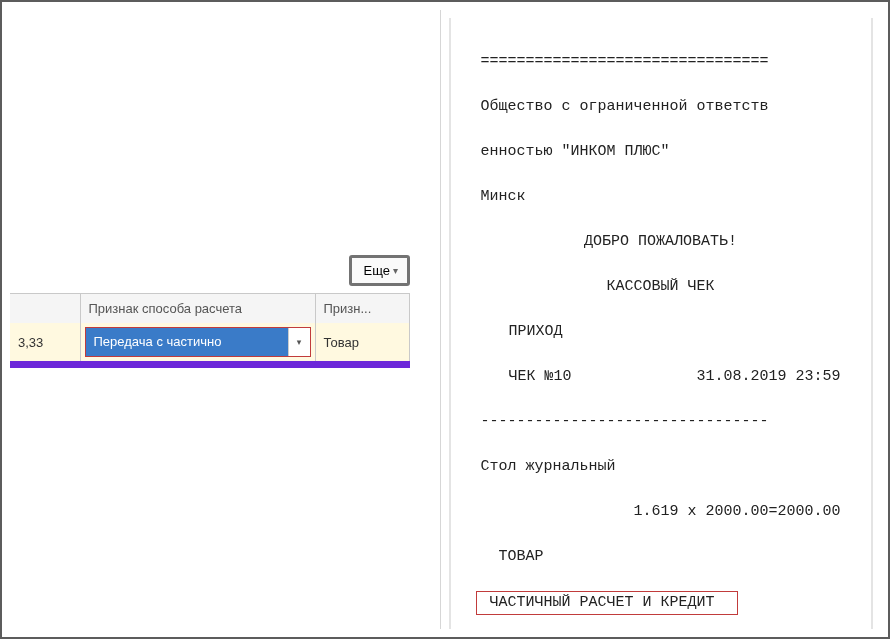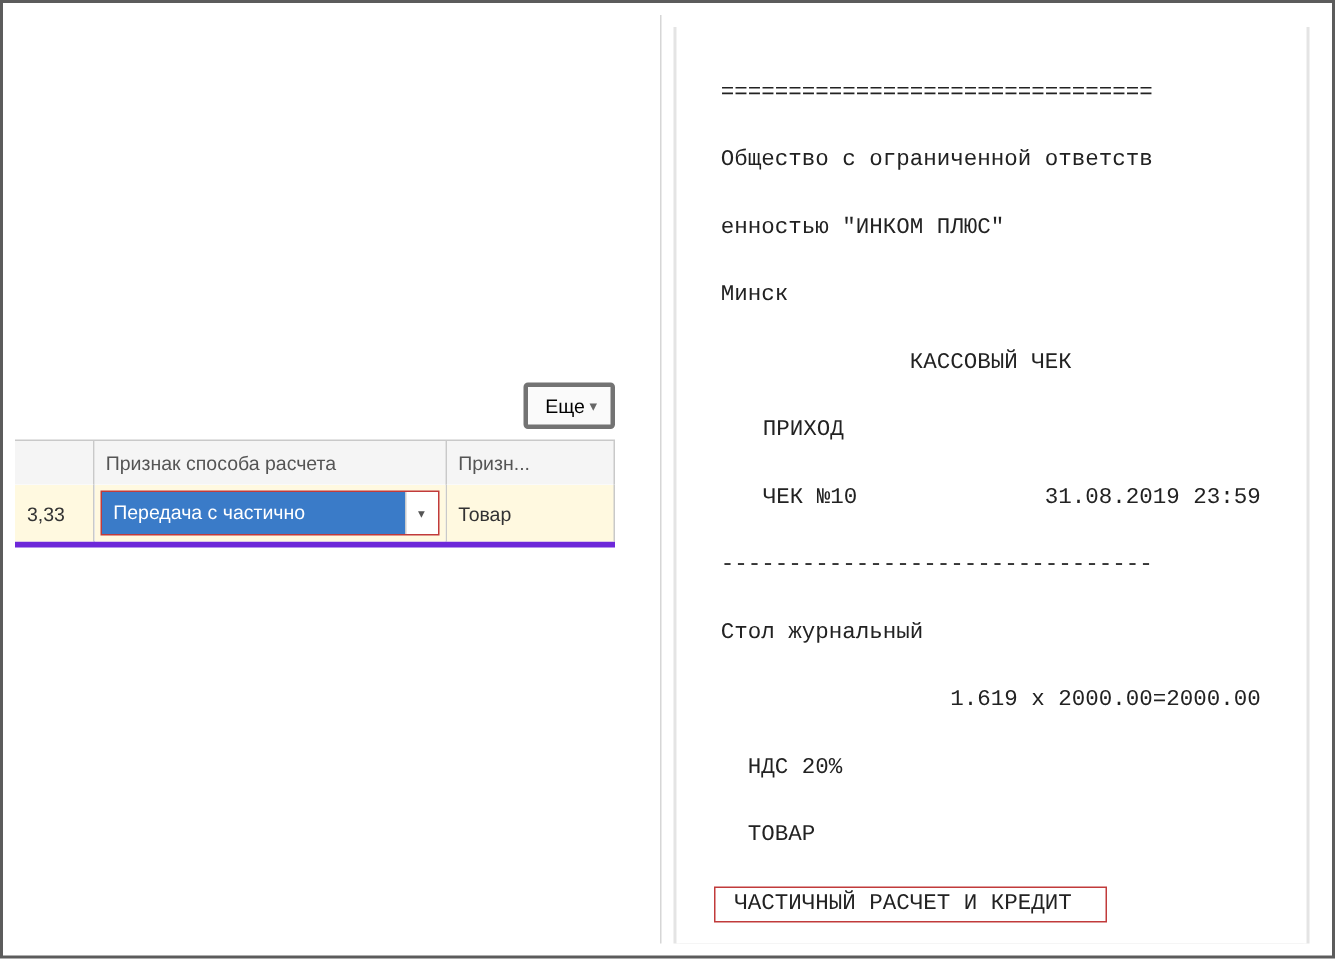--- a/index.html
+++ b/index.html
@@ -53,21 +53,21 @@
       content: '▾';
       font-size: 10px;
       color: #666;
     }
     .table-frag {
       position: absolute;
       top: 38px;
       left: 0;
       right: 20px;
       border-top: 1px solid #c9c9c9;
-      border-bottom: 4px solid #6d28d9;
+      border-bottom: 7px solid #6d28d9;
     }
     .table-frag table {
       border-collapse: collapse;
       width: 100%;
     }
     .table-frag th, .table-frag td {
       border-right: 1px solid #c9c9c9;
       padding: 7px 8px;
       text-align: left;
       font-weight: normal;
@@ -77,21 +77,21 @@
     .table-frag th {
       background: #f5f5f5;
       color: #555;
       font-size: 13px;
     }
     .table-frag td {
       background: #fff9e0;
       font-size: 13px;
       color: #333;
     }
-    .col-amt { width: 52px; }
+    .col-amt { width: 70px; }
     .col-method { width: 235px; }
     .col-subj { width: auto; }
     .cell-method {
       padding: 4px !important;
       position: relative;
     }
     .field-highlight {
       border: 1px solid #c13b3b;
       display: flex;
       height: 30px;
@@ -200,32 +200,32 @@
       </div>
     </div>
 
     <div class="preview-wrap">
       <div class="paper-shadow">
         <div class="receipt">
 <span class="rc-line rc-dash">================================</span>
 <span class="rc-line">Общество с ограниченной ответств</span>
 <span class="rc-line">енностью "ИНКОМ ПЛЮС"</span>
 <span class="rc-line">Минск</span>
+<span class="rc-line rc-wide">ДОБРО ПОЖАЛОВАТЬ!</span>
 <span class="rc-line rc-wide">КАССОВЫЙ ЧЕК</span>
 <span class="rc-row">
   <span>ПРИХОД</span>
 </span>
 <span class="rc-row">
   <span>ЧЕК №10</span>
   <span>31.08.2019 23:59</span>
 </span>
 <span class="rc-line rc-dash">--------------------------------</span>
 <span class="rc-line">Стол журнальный</span>
 <span class="rc-line" style="text-align:right;">1.619 х 2000.00=2000.00</span>
-<span class="rc-line">  <span>НДС 20%</span></span>
 <span class="rc-line">  <span>ТОВАР</span></span>
 <span class="rc-line"><span class="rc-highlight"> <span>ЧАСТИЧНЫЙ РАСЧЕТ И КРЕДИТ</span>  </span></span>
 
 
 
 
 
 
 
 

